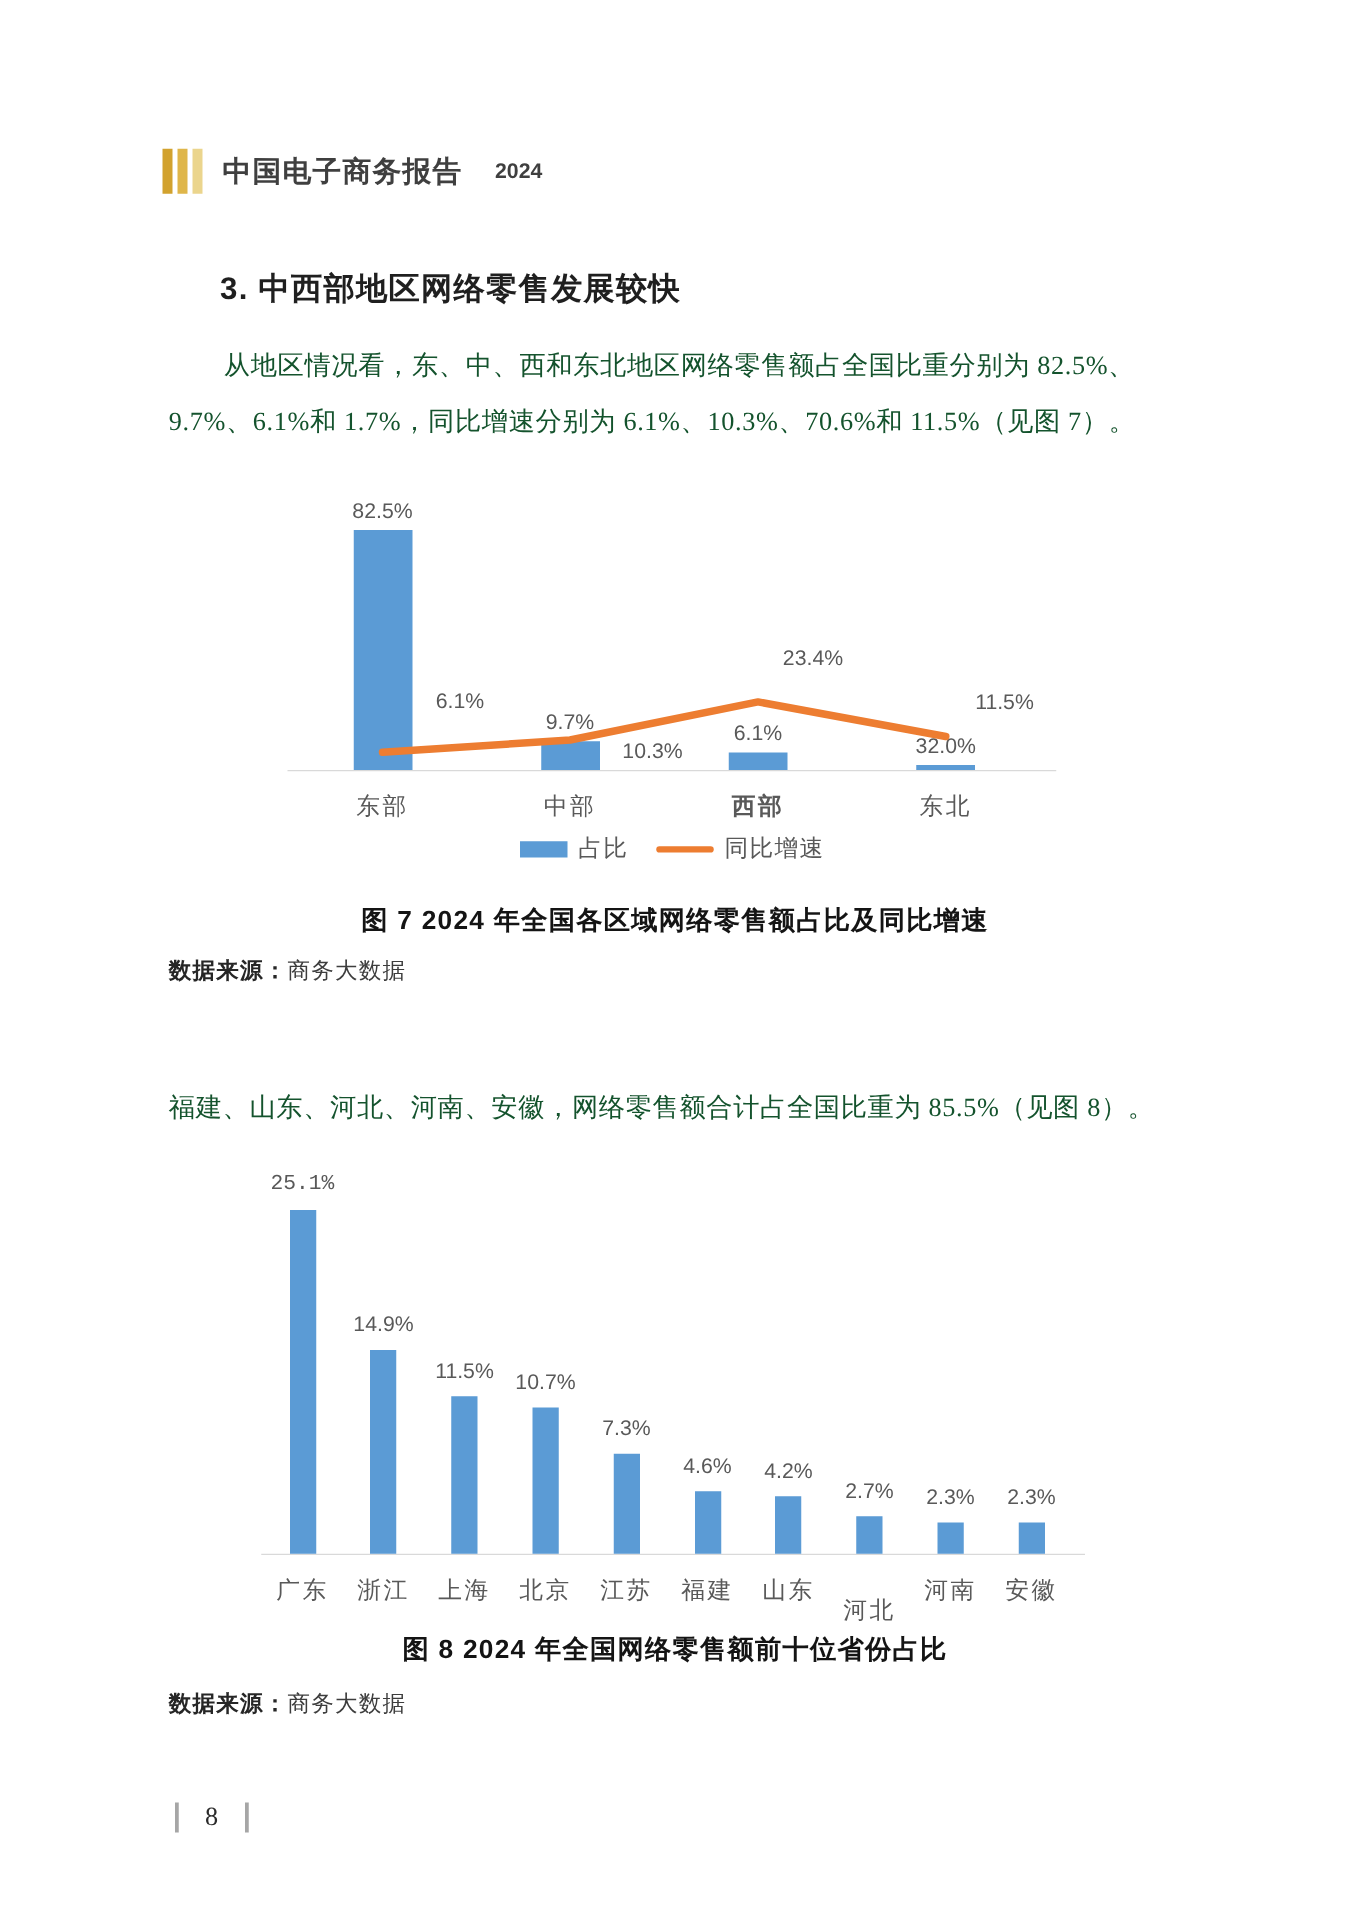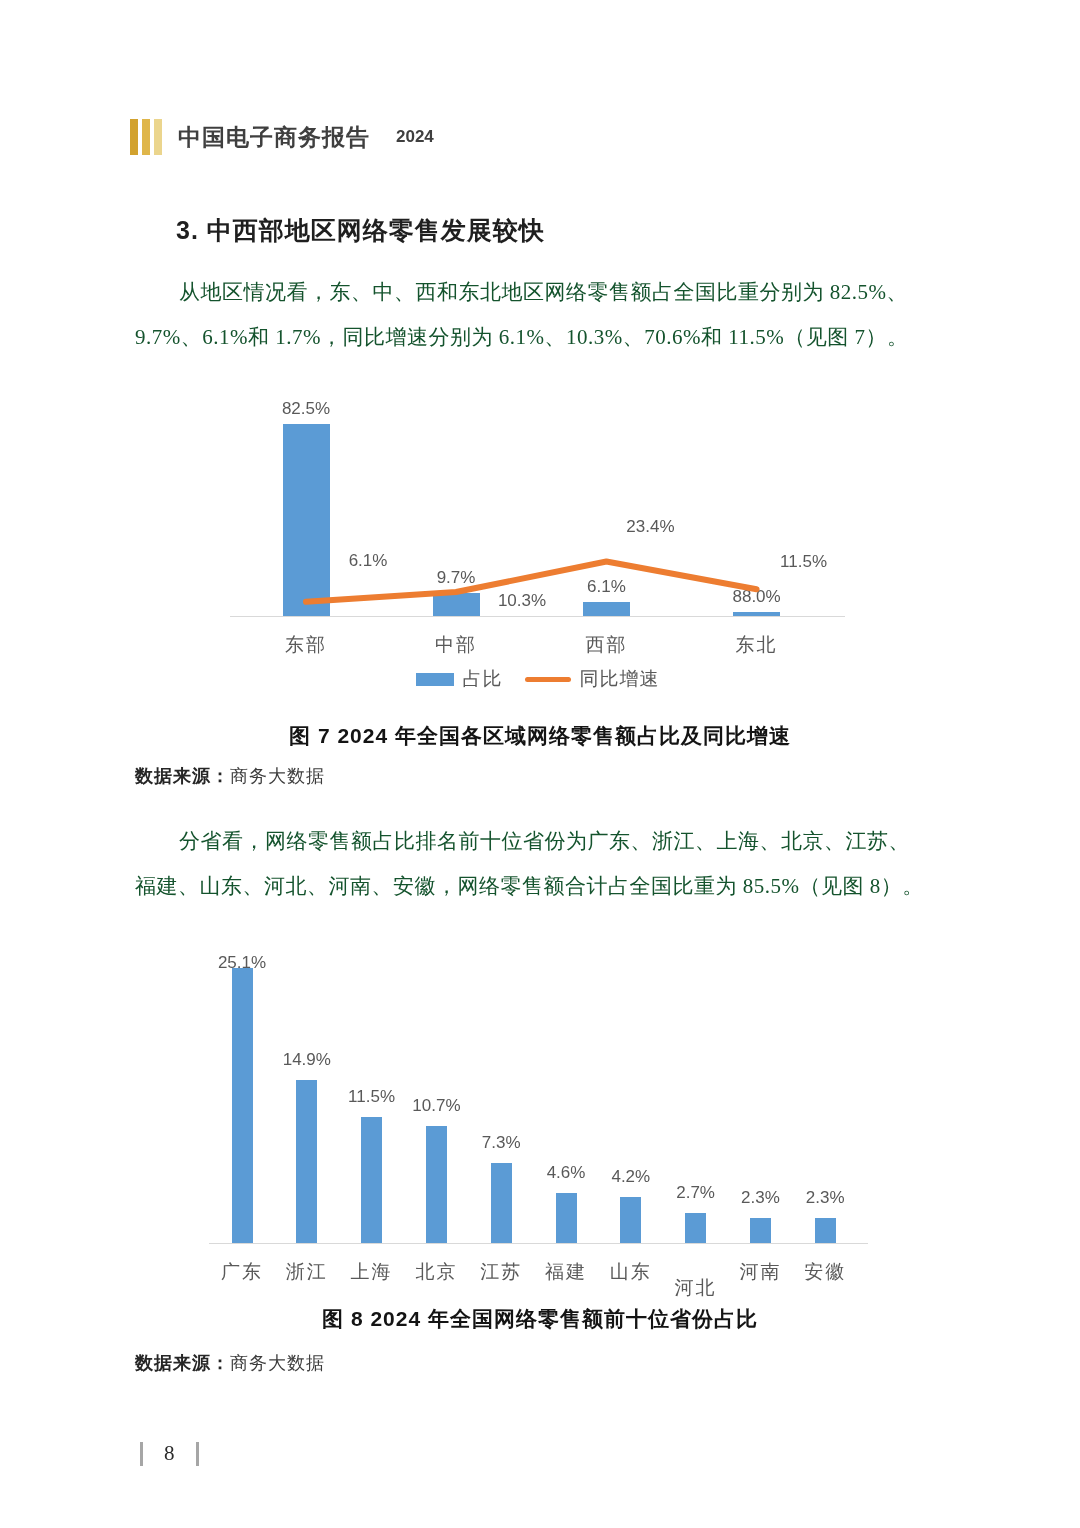--- a/index.html
+++ b/index.html
@@ -73,44 +73,43 @@
       </span>
     </div>
   <div class="axis" style="top: 236px; background: rgb(217, 217, 217);"></div>
       <div class="bar" style="left: 52.5px; top: 44.0225px; width: 47px; height: 191.977px; background: rgb(91, 155, 213);"></div>
       <div class="dlabel" style="left: 76px; top: 19.0225px;">82.5%</div>
       <div class="bar" style="left: 202.5px; top: 213.428px; width: 47px; height: 22.5719px; background: rgb(91, 155, 213);"></div>
       <div class="dlabel" style="left: 226px; top: 188.428px;">9.7%</div>
       <div class="bar" style="left: 352.9px; top: 221.805px; width: 47px; height: 14.1947px; background: rgb(91, 155, 213);"></div>
       <div class="dlabel" style="left: 376.4px; top: 196.805px;">6.1%</div>
       <div class="bar" style="left: 503.1px; top: 232.044px; width: 47px; height: 3.9559px; background: rgb(91, 155, 213);"></div>
-      <div class="dlabel" style="left: 526.6px; top: 207.044px;">88.0%</div>
+      <div class="dlabel" style="left: 526.6px; top: 207.044px;">32.0%</div>
       <div class="linewrap"><svg width="615" height="312" xmlns="http://www.w3.org/2000/svg">
           <polyline points="76,221.8053 226,212.0319 376.4,181.5482 526.6,209.2395" fill="none" stroke="#ED7D31" stroke-width="6" stroke-linecap="round" stroke-linejoin="round"></polyline>
         </svg></div>
       <div class="llabel" style="left: 138px; top: 180.805px;">6.1%</div>
       <div class="llabel" style="left: 292px; top: 221.032px;">10.3%</div>
       <div class="llabel" style="left: 420.4px; top: 146.548px;">23.4%</div>
       <div class="llabel" style="left: 573.6px; top: 182.239px;">11.5%</div>
       <div class="xlabel" style="left: 76px; top: 252px;">东部</div>
       <div class="xlabel" style="left: 226px; top: 252px;">中部</div>
-      <div class="xlabel" style="left: 376.4px; top: 252px;">西部</div>
+      <div class="xlabel" style="left: 376.4px; top: 252px; font-weight: bold;">西部</div>
       <div class="xlabel" style="left: 526.6px; top: 252px;">东北</div>
     </div>
 
   <div class="caption" style="top:722px;">图 7 2024 年全国各区域网络零售额占比及同比增速</div>
   <div class="source" style="top:764px;"><b>数据来源：</b><span class="src-val">商务大数据</span></div>
 
-  <p class="para" style="top:827px;left:179px;">分省看，网络零售额占比排名前十位省份为广东、浙江、上海、北京、江苏、</p>
   <p class="para" style="top:872px;left:135px;">福建、山东、河北、河南、安徽，网络零售额合计占全国比重为 85.5%（见图 8）。</p>
 
   <div id="chart2" class="chart" style="top:935px;left:209px;width:659px;height:345px;">
       <div class="axis" style="top: 308px; background: rgb(217, 217, 217);"></div>
       <div class="bar" style="left: 22.5px; top: 32.904px; width: 21px; height: 275.096px; background: rgb(91, 155, 213);"></div>
-      <div class="dlabel" style="left: 33px; top: 18px;">25.1%</div>
+      <div class="dlabel" style="left: 33px; top: 3px; font-family: Liberation Mono, monospace;">25.1%</div>
       <div class="xlabel" style="left: 33px; top: 324px;">广东</div>
       <div class="bar" style="left: 87.3px; top: 144.696px; width: 21px; height: 163.304px; background: rgb(91, 155, 213);"></div>
       <div class="dlabel" style="left: 97.8px; top: 114.696px;">14.9%</div>
       <div class="xlabel" style="left: 97.8px; top: 324px;">浙江</div>
       <div class="bar" style="left: 152.1px; top: 181.96px; width: 21px; height: 126.04px; background: rgb(91, 155, 213);"></div>
       <div class="dlabel" style="left: 162.6px; top: 151.96px;">11.5%</div>
       <div class="xlabel" style="left: 162.6px; top: 324px;">上海</div>
       <div class="bar" style="left: 216.9px; top: 190.728px; width: 21px; height: 117.272px; background: rgb(91, 155, 213);"></div>
       <div class="dlabel" style="left: 227.4px; top: 160.728px;">10.7%</div>
       <div class="xlabel" style="left: 227.4px; top: 324px;">北京</div>

